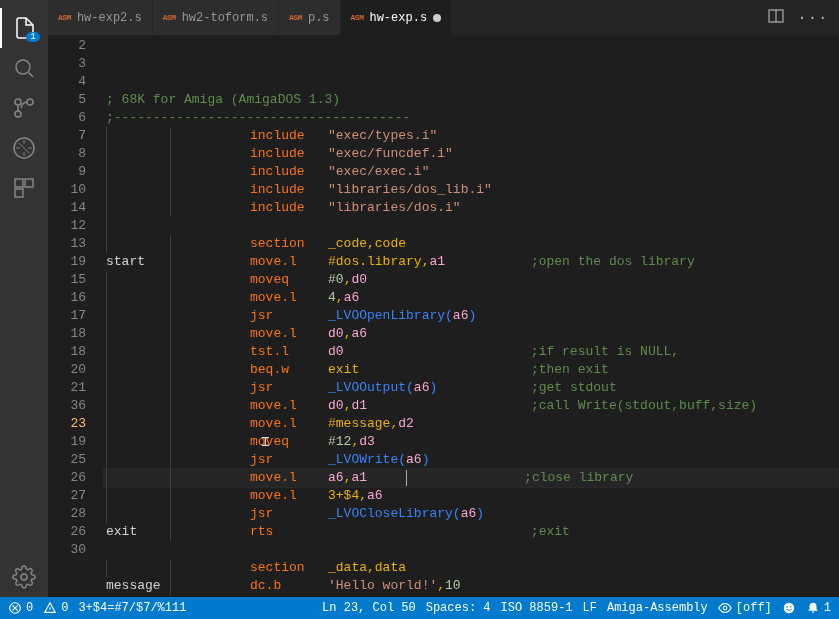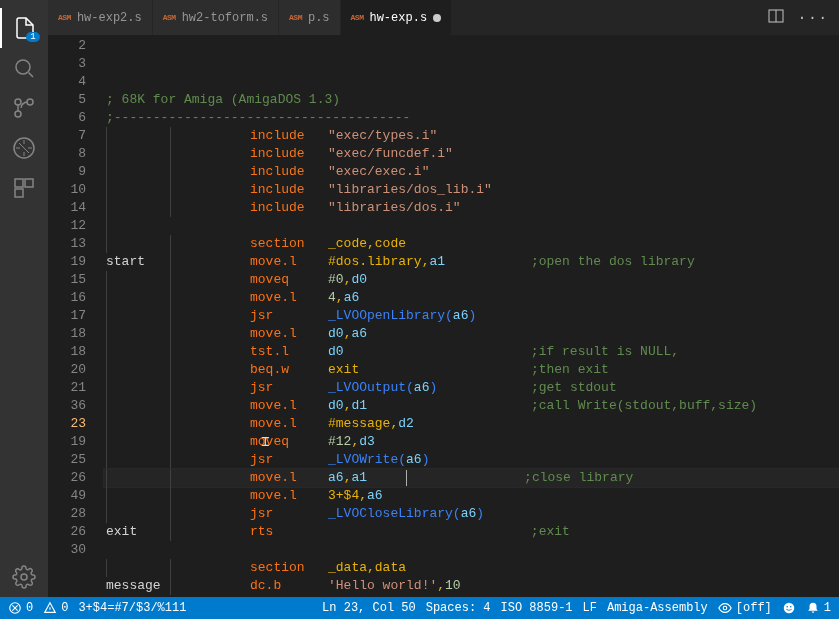--- a/index.html
+++ b/index.html
@@ -137,21 +137,21 @@
   height: 18px;
   vertical-align: top;
   box-sizing: border-box;
 }
 .w1 { width: 64px; }
 .w2 { width: 80px; }
 .tok-comment { color: #608b4e; }
 .tok-keyword { color: #f97316; }
 .tok-string { color: #ce9178; }
 .tok-label { color: #d4d4d4; }
-.tok-reg { color: #7dd3fc; text-align: center; }
+.tok-reg { color: #f9a8d4; text-align: center; }
 .tok-num { color: #b5cea8; }
 .tok-ident { color: #eab308; }
 .tok-func { color: #3b82f6; }
 .cursor {
   display: inline-block;
   width: 1px;
   height: 16px;
   background: #aeafad;
   vertical-align: top;
   margin-top: 1px;
@@ -279,21 +279,21 @@
           <div>17</div>
           <div>18</div>
           <div>18</div>
           <div>20</div>
           <div>21</div>
           <div>36</div>
           <div class="current">23</div>
           <div>19</div>
           <div>25</div>
           <div>26</div>
-          <div>49</div>
+          <div>27</div>
           <div>28</div>
           <div>26</div>
           <div>30</div>
         </div>
       <div class="code" id="code">
         <div class="mouse-cursor">⌶</div>
       <div class="code-line"><span class="tok-comment">; 68K for Amiga (AmigaDOS 1.3)</span></div><div class="code-line"><span class="tok-comment">;--------------------------------------</span></div><div class="code-line"><span class="indent-guide w1"></span><span class="indent-guide w2"></span><span class="tok-keyword">include   </span><span class="tok-string">"exec/types.i"</span></div><div class="code-line"><span class="indent-guide w1"></span><span class="indent-guide w2"></span><span class="tok-keyword">include   </span><span class="tok-string">"exec/funcdef.i"</span></div><div class="code-line"><span class="indent-guide w1"></span><span class="indent-guide w2"></span><span class="tok-keyword">include   </span><span class="tok-string">"exec/exec.i"</span></div><div class="code-line"><span class="indent-guide w1"></span><span class="indent-guide w2"></span><span class="tok-keyword">include   </span><span class="tok-string">"libraries/dos_lib.i"</span></div><div class="code-line"><span class="indent-guide w1"></span><span class="indent-guide w2"></span><span class="tok-keyword">include   </span><span class="tok-string">"libraries/dos.i"</span></div><div class="code-line"><span class="indent-guide w1"></span></div><div class="code-line"><span class="indent-guide w1"></span><span class="indent-guide w2"></span><span class="tok-keyword">section   </span><span class="tok-ident">_code,code</span></div><div class="code-line"><span class="tok-label" style="display: inline-block; width: 64px;">start</span><span class="indent-guide w2"></span><span class="tok-keyword">move.l    </span><span class="tok-ident">#dos.library</span><span class="tok-ident">,</span><span class="tok-reg">a1</span><span>           </span><span class="tok-comment">;open the dos library</span></div><div class="code-line"><span class="indent-guide w1"></span><span class="indent-guide w2"></span><span class="tok-keyword">moveq     </span><span class="tok-num">#0</span><span class="tok-ident">,</span><span class="tok-reg">d0</span></div><div class="code-line"><span class="indent-guide w1"></span><span class="indent-guide w2"></span><span class="tok-keyword">move.l    </span><span class="tok-num">4</span><span class="tok-ident">,</span><span class="tok-reg">a6</span></div><div class="code-line"><span class="indent-guide w1"></span><span class="indent-guide w2"></span><span class="tok-keyword">jsr       </span><span class="tok-func">_LVOOpenLibrary(</span><span class="tok-reg">a6</span><span class="tok-func">)</span></div><div class="code-line"><span class="indent-guide w1"></span><span class="indent-guide w2"></span><span class="tok-keyword">move.l    </span><span class="tok-reg">d0</span><span class="tok-ident">,</span><span class="tok-reg">a6</span></div><div class="code-line"><span class="indent-guide w1"></span><span class="indent-guide w2"></span><span class="tok-keyword">tst.l     </span><span class="tok-reg">d0</span><span>                        </span><span class="tok-comment">;if result is NULL,</span></div><div class="code-line"><span class="indent-guide w1"></span><span class="indent-guide w2"></span><span class="tok-keyword">beq.w     </span><span class="tok-ident">exit</span><span>                      </span><span class="tok-comment">;then exit</span></div><div class="code-line"><span class="indent-guide w1"></span><span class="indent-guide w2"></span><span class="tok-keyword">jsr       </span><span class="tok-func">_LVOOutput(</span><span class="tok-reg">a6</span><span class="tok-func">)</span><span>            </span><span class="tok-comment">;get stdout</span></div><div class="code-line"><span class="indent-guide w1"></span><span class="indent-guide w2"></span><span class="tok-keyword">move.l    </span><span class="tok-reg">d0</span><span class="tok-ident">,</span><span class="tok-reg">d1</span><span>                     </span><span class="tok-comment">;call Write(stdout,buff,size)</span></div><div class="code-line"><span class="indent-guide w1"></span><span class="indent-guide w2"></span><span class="tok-keyword">move.l    </span><span class="tok-ident">#message</span><span class="tok-ident">,</span><span class="tok-reg">d2</span></div><div class="code-line"><span class="indent-guide w1"></span><span class="indent-guide w2"></span><span class="tok-keyword">moveq     </span><span class="tok-num">#12</span><span class="tok-ident">,</span><span class="tok-reg">d3</span></div><div class="code-line"><span class="indent-guide w1"></span><span class="indent-guide w2"></span><span class="tok-keyword">jsr       </span><span class="tok-func">_LVOWrite(</span><span class="tok-reg">a6</span><span class="tok-func">)</span></div><div class="code-line current-line"><span class="indent-guide w1"></span><span class="indent-guide w2"></span><span class="tok-keyword">move.l    </span><span class="tok-reg">a6</span><span class="tok-ident">,</span><span class="tok-reg">a1</span><span>     </span><span class="cursor"></span><span>               </span><span class="tok-comment">;close library</span></div><div class="code-line"><span class="indent-guide w1"></span><span class="indent-guide w2"></span><span class="tok-keyword">move.l    </span><span class="tok-ident">3+$4</span><span class="tok-ident">,</span><span class="tok-reg">a6</span></div><div class="code-line"><span class="indent-guide w1"></span><span class="indent-guide w2"></span><span class="tok-keyword">jsr       </span><span class="tok-func">_LVOCloseLibrary(</span><span class="tok-reg">a6</span><span class="tok-func">)</span></div><div class="code-line"><span class="tok-label" style="display: inline-block; width: 64px;">exit</span><span class="indent-guide w2"></span><span class="tok-keyword">rts</span><span>                                 </span><span class="tok-comment">;exit</span></div><div class="code-line"></div><div class="code-line"><span class="indent-guide w1"></span><span class="indent-guide w2"></span><span class="tok-keyword">section   </span><span class="tok-ident">_data,data</span></div><div class="code-line"><span class="tok-label" style="display: inline-block; width: 64px;">message</span><span class="indent-guide w2"></span><span class="tok-keyword">dc.b      </span><span class="tok-string">'Hello world!'</span><span class="tok-ident">,</span><span class="tok-num">10</span></div><div class="code-line"><span class="tok-comment">;       </span><span class="tok-comment">end     </span><span class="tok-comment">start</span></div></div>
     </div>
   </div>
 </div>
@@ -307,21 +307,21 @@
     <span>0</span>
   </div>
   <div class="status-item">
     <svg viewBox="0 0 16 16" fill="none" stroke="currentColor" stroke-width="1.3">
         <path d="M8 2l6 11H2z"></path>
         <path d="M8 7v3M8 12v0"></path>
       </svg>
     <span>0</span>
   </div>
   <div class="status-item">
-      <span>3+$4=#7/$3/%111</span>
+      <span>3+$4=#7/$7/%111</span>
     </div>
   <div class="spacer"></div>
   <div class="status-item">
       <span>Ln 23, Col 50</span>
     </div>
   <div class="status-item">
       <span>Spaces: 4</span>
     </div>
   <div class="status-item">
       <span>ISO 8859-1</span>

